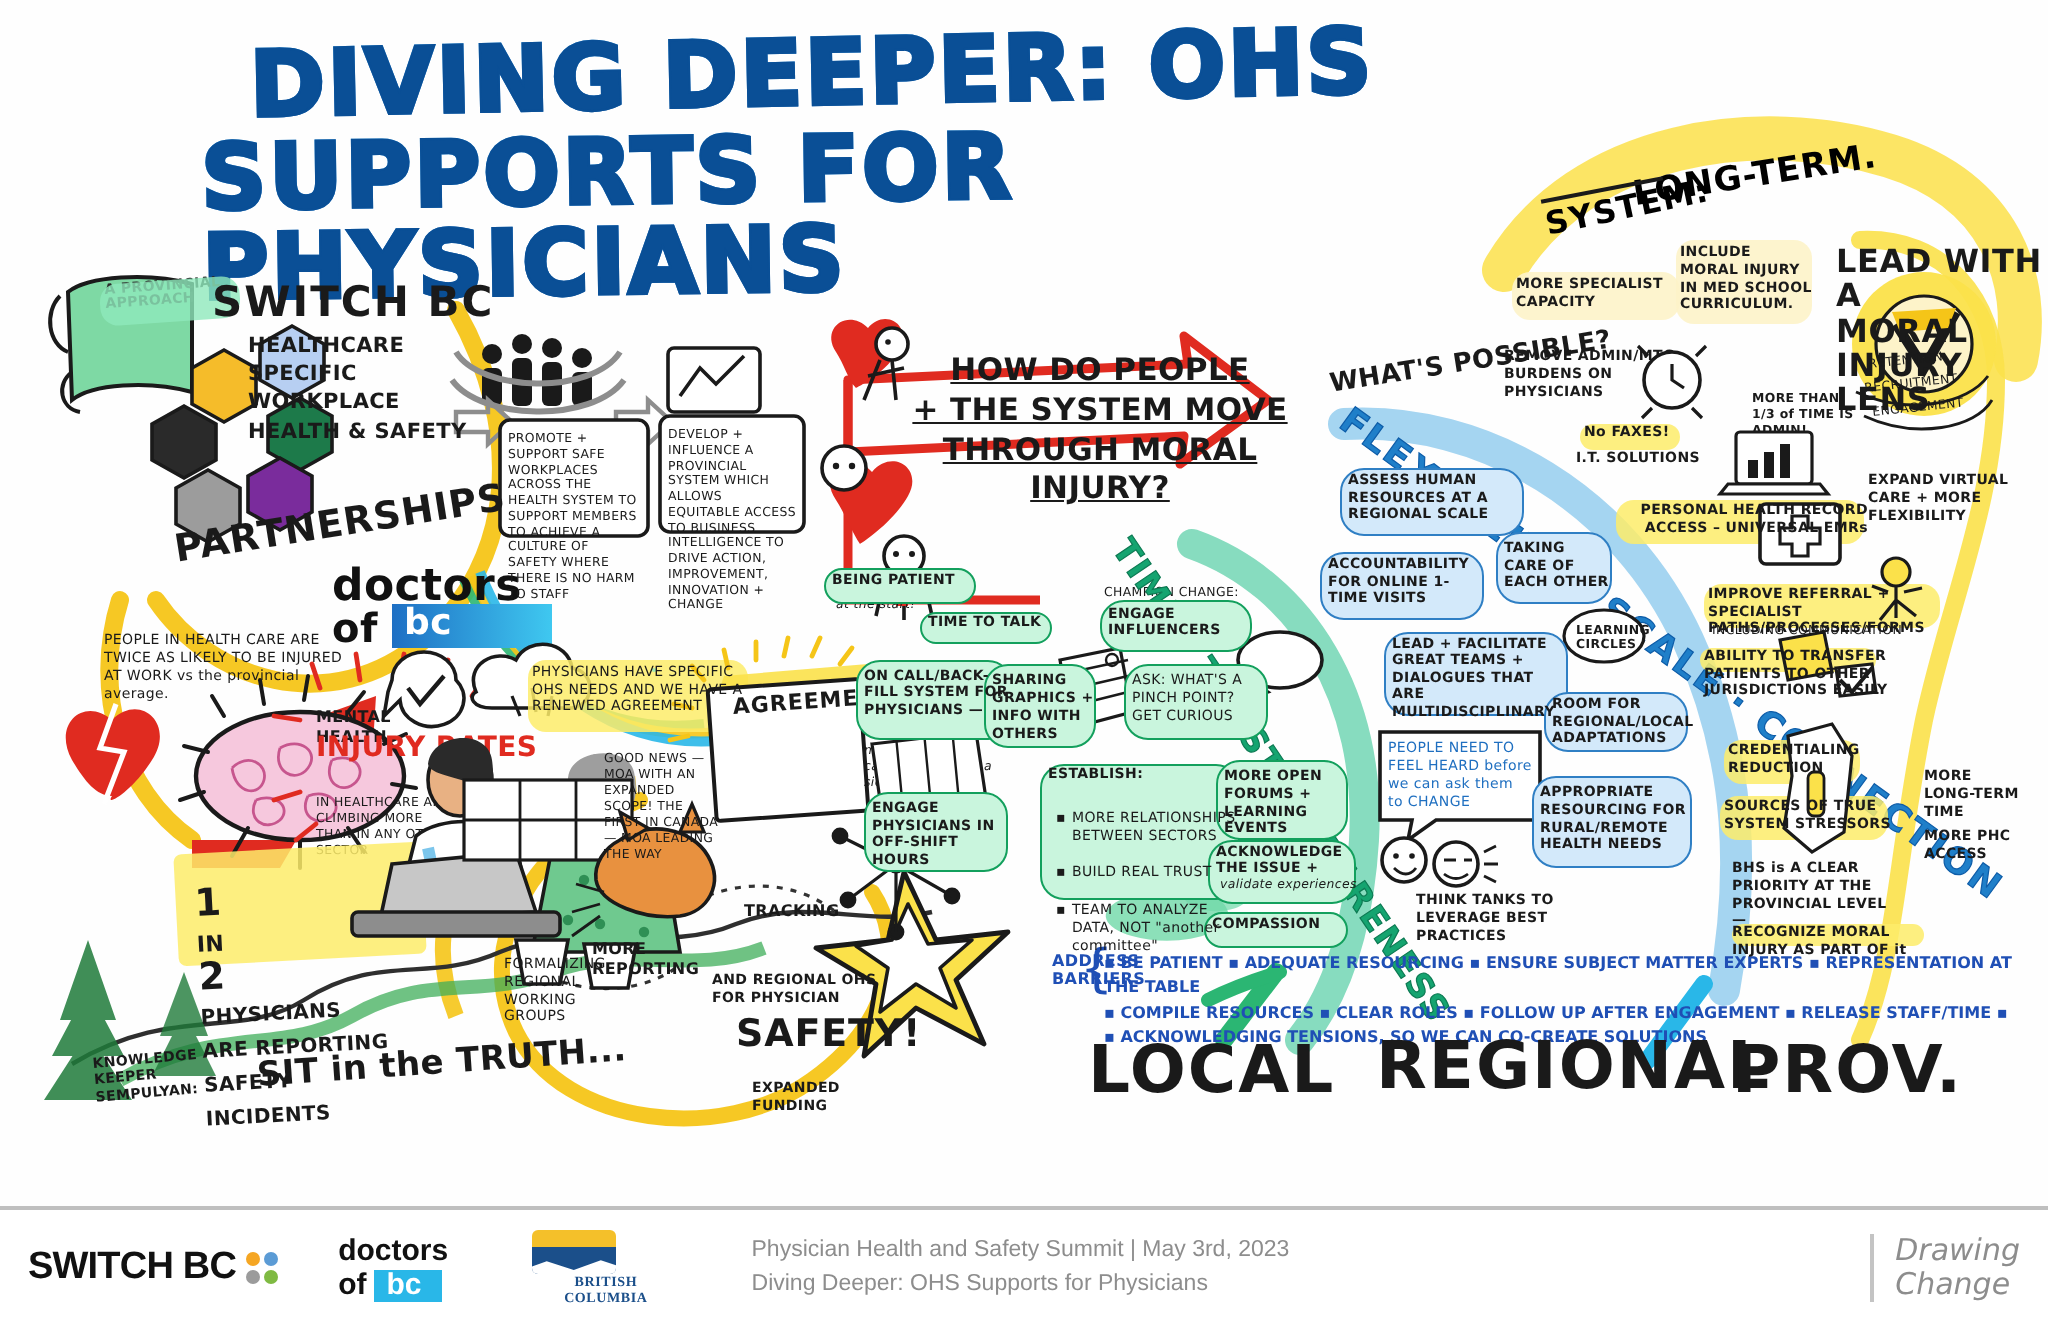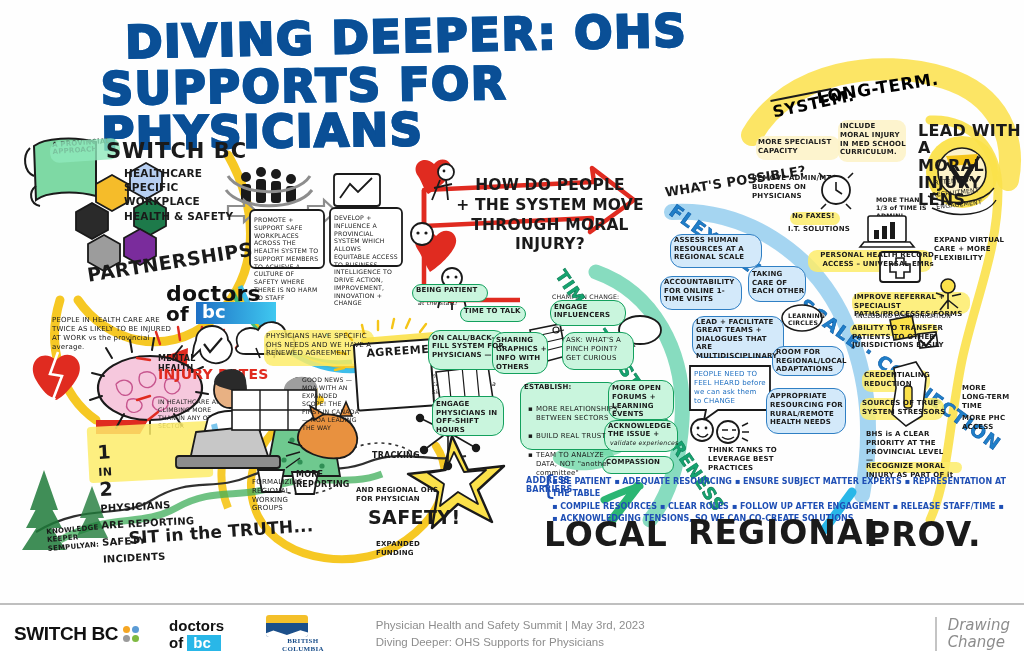--- a/index.html
+++ b/index.html
@@ -356,21 +356,21 @@
   <div class="bub bub-green" style="left:432px; top:396px; width:72px; height:40px;"></div>
   <div class="hw xs bold" style="left:436px; top:400px; width:66px; line-height:1.24; z-index:2;">ENGAGE PHYSICIANS IN OFF-SHIFT HOURS</div>
 
   <div class="hw sm bold" style="left:296px; top:470px; width:56px; line-height:1.2;">MORE REPORTING</div>
   <div class="hw xs" style="left:252px; top:478px; width:58px; line-height:1.25;">FORMALIZING REGIONAL WORKING GROUPS</div>
   <div class="hw sm bold" style="left:372px; top:452px;">TRACKING</div>
   <div class="hw xs bold" style="left:356px; top:486px; width:96px; line-height:1.25;">AND REGIONAL OHS FOR PHYSICIAN</div>
   <div class="hw" style="left:368px; top:508px; font-size:19px; font-weight:700; letter-spacing:.4px;">SAFETY!</div>
   <div class="hw xs bold" style="left:376px; top:540px; width:62px; line-height:1.25;">EXPANDED FUNDING</div>
 
-  <div class="hw" style="left:450px; top:176px; width:200px; font-size:15.5px; font-weight:700; line-height:1.28; text-align:center;">HOW DO PEOPLE
+  <div class="hw" style="left:450px; top:176px; width:200px; font-size:15.5px; font-weight:700; line-height:1.28; text-align:center;text-decoration:underline;">HOW DO PEOPLE
 + THE SYSTEM MOVE
 THROUGH MORAL
 INJURY?</div>
 
   <svg class="layer" viewBox="0 0 1024 663">
 
     <path d="M418,176 c-8,-12 6,-22 16,-12 c8,-10 22,-2 16,10 c-6,12 -22,20 -22,20 c-4,-4 -6,-12 -10,-18 Z" fill="#e02b20"></path>
     <circle cx="446" cy="172" r="8" fill="#fff" stroke="#1a1a1a" stroke-width="1.8"></circle>
     <circle cx="444" cy="171" r="1.4" fill="#1a1a1a"></circle>
     <path d="M440,180 l-8,20 M446,180 l2,20 M434,188 l18,-4" stroke="#1a1a1a" stroke-width="1.8"></path>

